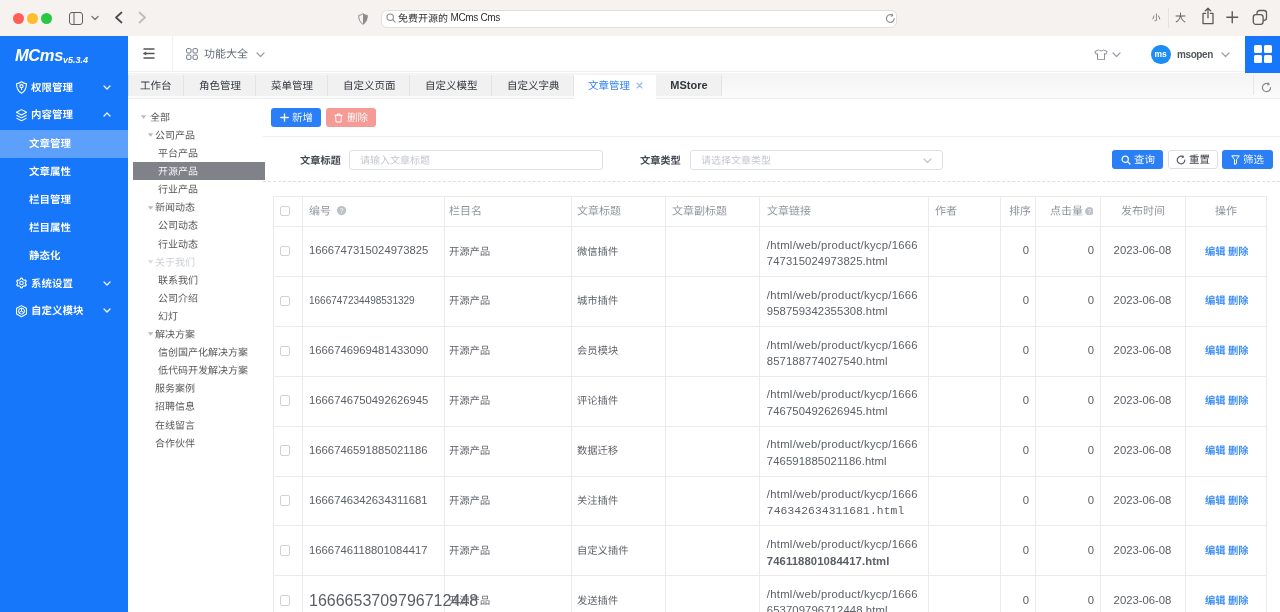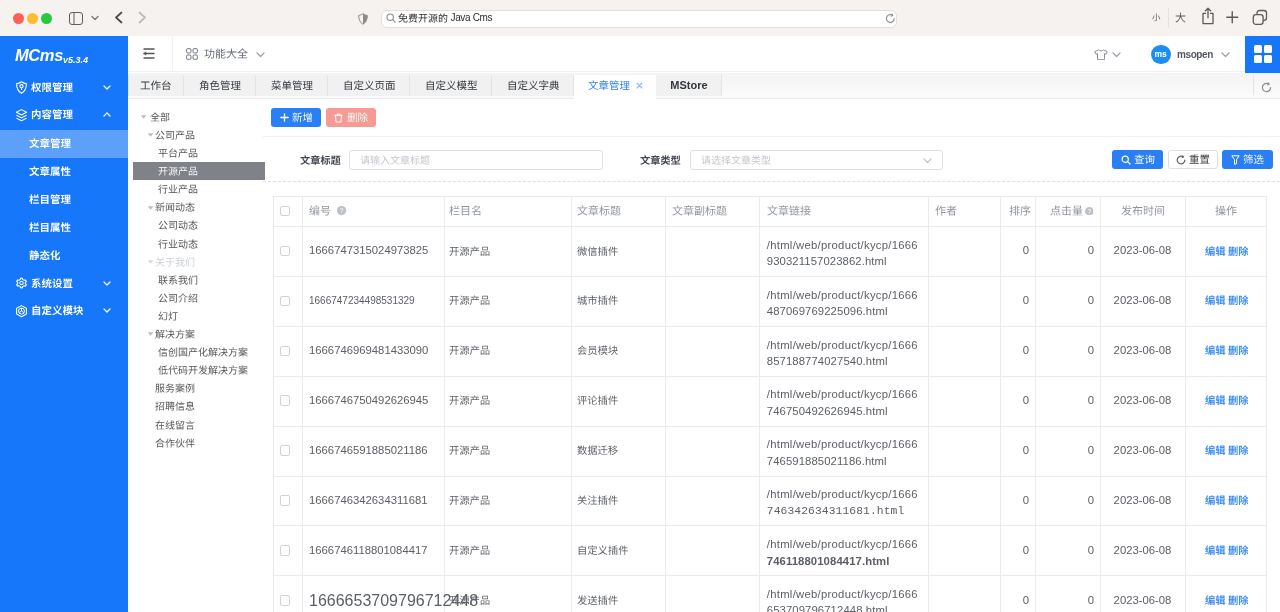--- a/index.html
+++ b/index.html
@@ -197,21 +197,21 @@
       </svg></div>
 <div style="position:absolute;left:398px;top:13.1px;line-height:0">
       <svg class="z" width="50" height="10" viewBox="0 0 500.0 100" fill="#2d2d2d">
         <use href="#r0" x="0.0"></use>
         <use href="#r1" x="100.0"></use>
         <use href="#r2" x="200.0"></use>
         <use href="#r3" x="300.0"></use>
         <use href="#r4" x="400.0"></use>
       </svg>
     </div>
-<div style="position:absolute;top:10.3px;height:16px;line-height:16px;font-size:10px;color:#2d2d2d;font-weight:400;font-family:'Liberation Sans',sans-serif;white-space:nowrap;letter-spacing:-0.35px;left:450.5px;">Java Cms</div>
+<div style="position:absolute;top:10.3px;height:16px;line-height:16px;font-size:10px;color:#2d2d2d;font-weight:400;font-family:'Liberation Sans',sans-serif;white-space:nowrap;letter-spacing:-0.35px;left:450.5px;">MCms Cms</div>
 <div style="position:absolute;left:885px;top:12.5px;line-height:0"><svg width="11" height="11" viewBox="0 0 11 11" fill="none">
         <path d="M9.2 5.5 A3.9 3.9 0 1 1 7.5 2.3" stroke="#8d8d8d" stroke-width="1.1" stroke-linecap="round"></path>
         <path d="M7.1 0.6 L7.9 2.7 L5.8 3.3" stroke="#8d8d8d" stroke-width="1" fill="none"></path>
       </svg></div>
 <div style="position:absolute;left:1152.2px;top:13.38px;line-height:0">
       <svg class="z" width="8.5" height="8.5" viewBox="0 0 100.0 100" fill="#5d5a58">
         <use href="#r5" x="0.0"></use>
       </svg>
     </div>
 <div style="position:absolute;left:1167.8px;top:8px;width:1px;height:20px;background:#e7e2df;"></div>
@@ -838,21 +838,21 @@
     </div>
 <div style="position:absolute;left:576.5px;top:245.59px;line-height:0">
       <svg class="z" width="41.2" height="10.3" viewBox="0 0 400.0 100" fill="#5c6066">
         <use href="#r139" x="0.0"></use>
         <use href="#r80" x="100.0"></use>
         <use href="#r140" x="200.0"></use>
         <use href="#r141" x="300.0"></use>
       </svg>
     </div>
 <div style="position:absolute;top:236.7px;height:17.3px;line-height:17.3px;font-size:11.3px;color:#5c6066;font-weight:400;font-family:'Liberation Sans',sans-serif;white-space:nowrap;letter-spacing:0.27px;left:766.8px;">/html/web/product/kycp/1666</div>
-<div style="position:absolute;top:253.1px;height:17.3px;line-height:17.3px;font-size:11.3px;color:#5c6066;font-weight:400;font-family:'Liberation Sans',sans-serif;white-space:nowrap;letter-spacing:0.1px;left:766.8px;">930321157023862.html</div>
+<div style="position:absolute;top:253.1px;height:17.3px;line-height:17.3px;font-size:11.3px;color:#5c6066;font-weight:400;font-family:'Liberation Sans',sans-serif;white-space:nowrap;letter-spacing:0.1px;left:766.8px;">747315024973825.html</div>
 <div style="position:absolute;top:242.3px;height:17.3px;line-height:17.3px;font-size:11.3px;color:#5c6066;font-weight:400;font-family:'Liberation Sans',sans-serif;white-space:nowrap;right:251px;">0</div>
 <div style="position:absolute;top:242.3px;height:17.3px;line-height:17.3px;font-size:11.3px;color:#5c6066;font-weight:400;font-family:'Liberation Sans',sans-serif;white-space:nowrap;right:186px;">0</div>
 <div style="position:absolute;top:242.3px;height:17.3px;line-height:17.3px;font-size:11.3px;color:#5c6066;font-weight:400;font-family:'Liberation Sans',sans-serif;white-space:nowrap;left:1142.5px;transform:translateX(-50%);">2023-06-08</div>
 <div style="position:absolute;left:1205.3px;top:245.59px;line-height:0">
       <svg class="z" width="20.6" height="10.3" viewBox="0 0 200.0 100" fill="#3d8ef7">
         <use href="#b142" x="0.0"></use>
         <use href="#b143" x="100.0"></use>
       </svg>
     </div>
 <div style="position:absolute;left:1227.5px;top:245.59px;line-height:0">
@@ -873,21 +873,21 @@
     </div>
 <div style="position:absolute;left:576.5px;top:295.49px;line-height:0">
       <svg class="z" width="41.2" height="10.3" viewBox="0 0 400.0 100" fill="#5c6066">
         <use href="#r146" x="0.0"></use>
         <use href="#r147" x="100.0"></use>
         <use href="#r140" x="200.0"></use>
         <use href="#r141" x="300.0"></use>
       </svg>
     </div>
 <div style="position:absolute;top:286.6px;height:17.3px;line-height:17.3px;font-size:11.3px;color:#5c6066;font-weight:400;font-family:'Liberation Sans',sans-serif;white-space:nowrap;letter-spacing:0.27px;left:766.8px;">/html/web/product/kycp/1666</div>
-<div style="position:absolute;top:303.0px;height:17.3px;line-height:17.3px;font-size:11.3px;color:#5c6066;font-weight:400;font-family:'Liberation Sans',sans-serif;white-space:nowrap;letter-spacing:0.1px;left:766.8px;">487069769225096.html</div>
+<div style="position:absolute;top:303.0px;height:17.3px;line-height:17.3px;font-size:11.3px;color:#5c6066;font-weight:400;font-family:'Liberation Sans',sans-serif;white-space:nowrap;letter-spacing:0.1px;left:766.8px;">958759342355308.html</div>
 <div style="position:absolute;top:292.2px;height:17.3px;line-height:17.3px;font-size:11.3px;color:#5c6066;font-weight:400;font-family:'Liberation Sans',sans-serif;white-space:nowrap;right:251px;">0</div>
 <div style="position:absolute;top:292.2px;height:17.3px;line-height:17.3px;font-size:11.3px;color:#5c6066;font-weight:400;font-family:'Liberation Sans',sans-serif;white-space:nowrap;right:186px;">0</div>
 <div style="position:absolute;top:292.2px;height:17.3px;line-height:17.3px;font-size:11.3px;color:#5c6066;font-weight:400;font-family:'Liberation Sans',sans-serif;white-space:nowrap;left:1142.5px;transform:translateX(-50%);">2023-06-08</div>
 <div style="position:absolute;left:1205.3px;top:295.49px;line-height:0">
       <svg class="z" width="20.6" height="10.3" viewBox="0 0 200.0 100" fill="#3d8ef7">
         <use href="#b142" x="0.0"></use>
         <use href="#b143" x="100.0"></use>
       </svg>
     </div>
 <div style="position:absolute;left:1227.5px;top:295.49px;line-height:0">

